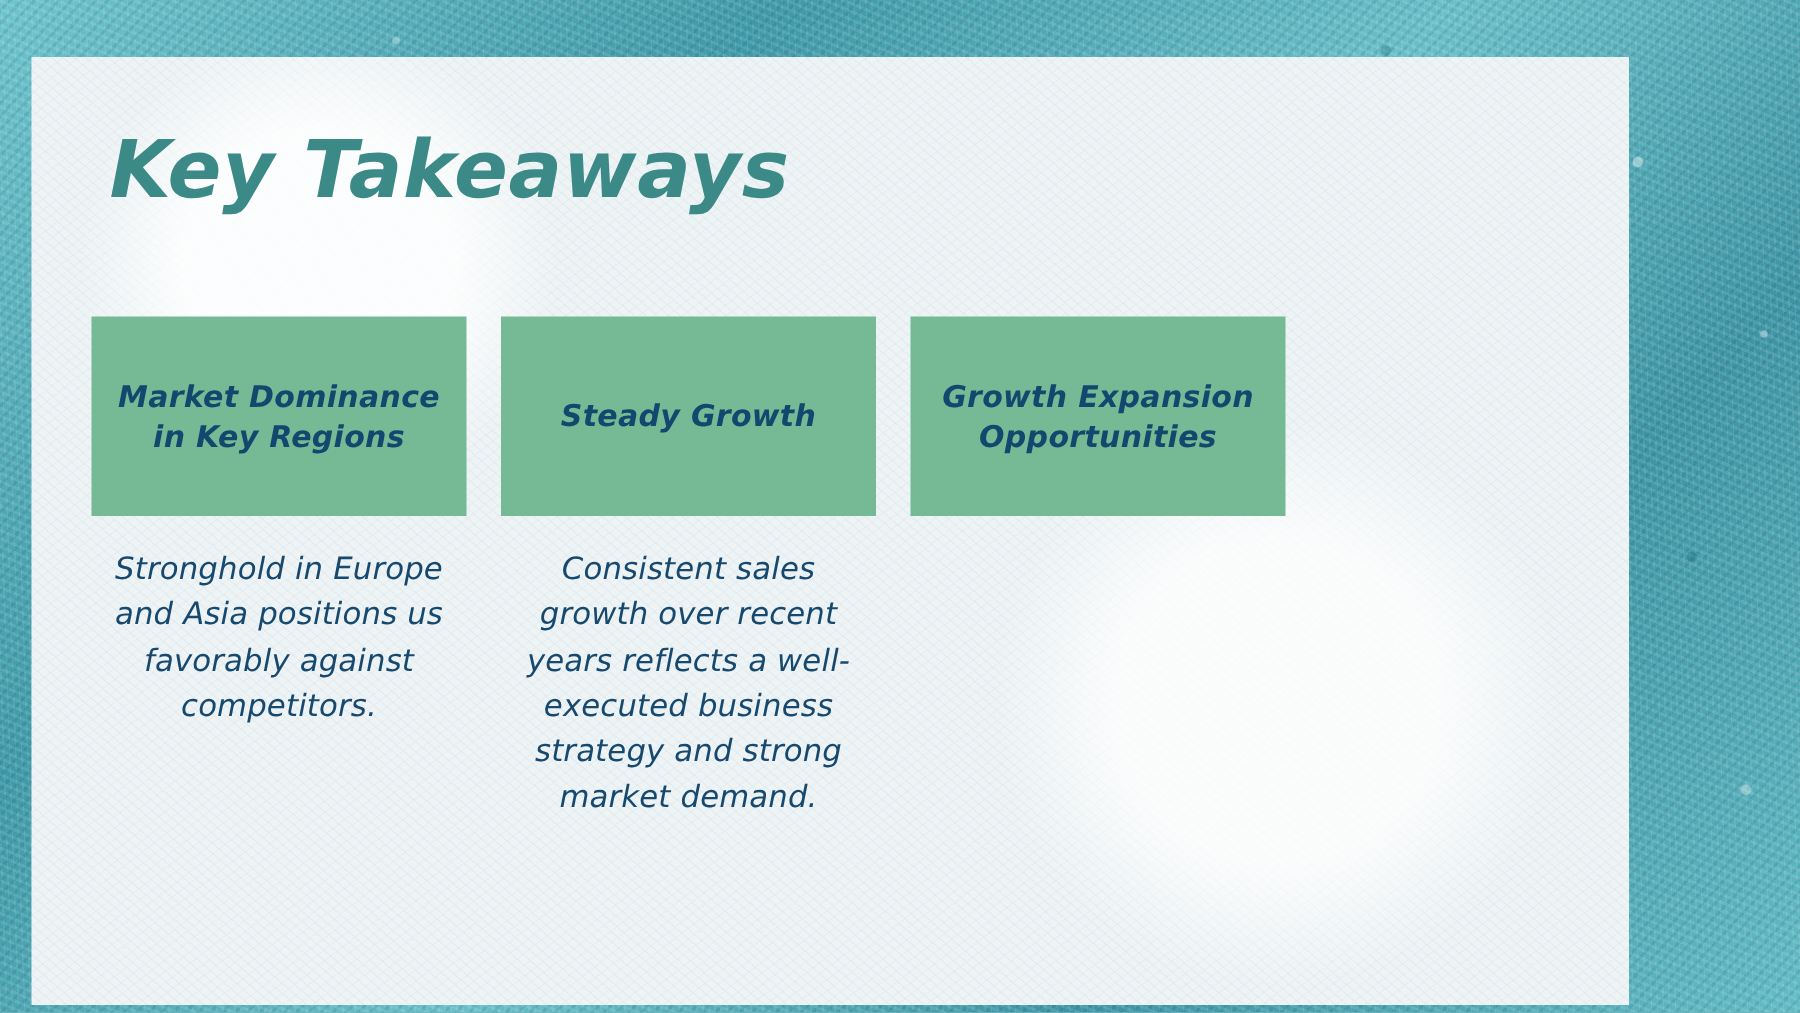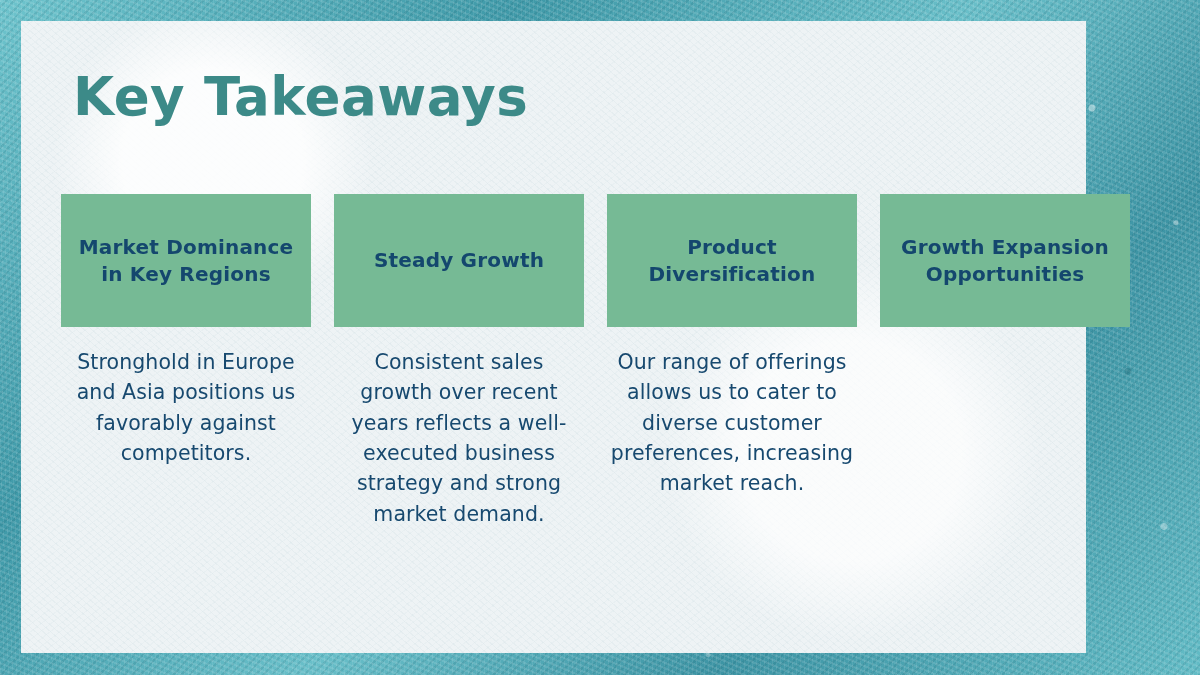--- a/index.html
+++ b/index.html
@@ -52,30 +52,31 @@
       repeating-linear-gradient(23deg, rgba(255,255,255,0.10) 0 2px, rgba(0,0,0,0.00) 2px 5px),
       repeating-linear-gradient(-47deg, rgba(10,78,92,0.12) 0 2px, rgba(0,0,0,0.00) 2px 6px),
       repeating-linear-gradient(88deg, rgba(255,255,255,0.08) 0 1px, rgba(0,0,0,0.00) 1px 4px),
       linear-gradient(135deg, #6ec4cd 0%, #3f99a8 28%, #69bfc9 52%, #3d94a4 74%, #63bcc6 100%);
   }
 
   
   .panel {
     position: absolute;
     left: 21px;
-    top: 21px;
+    top: 38px;
     width: 1065px;
     height: 632px;
     background-color: #eef3f5;
     background-image:
       radial-gradient(circle at 18% 22%, rgba(255,255,255,0.85) 0 90px, rgba(255,255,255,0) 160px),
       radial-gradient(circle at 78% 68%, rgba(255,255,255,0.75) 0 110px, rgba(255,255,255,0) 190px),
       repeating-linear-gradient(41deg, rgba(210,224,228,0.30) 0 1px, rgba(255,255,255,0) 1px 5px),
       repeating-linear-gradient(-38deg, rgba(214,228,232,0.24) 0 1px, rgba(255,255,255,0) 1px 6px);
     box-sizing: border-box;
+    font-style: italic;
   }
 
   
   .title {
     position: absolute;
     left: 52px;
     top: 47px;
     font-family: "DejaVu Sans", sans-serif;
     font-size: 53px;
     font-weight: 700;
@@ -154,26 +155,20 @@
         <div class="card-body">Stronghold in Europe and Asia positions us favorably against competitors.</div>
       </div>
 
       <div class="column">
         <div class="card-header">
           <div class="card-header-text">Steady Growth</div>
         </div>
         <div class="card-body">Consistent sales growth over recent years reflects a well-executed business strategy and strong market demand.</div>
       </div>
 
-      <div class="column">
-        <div class="card-header">
-          <div class="card-header-text">Product Diversification</div>
-        </div>
-        <div class="card-body">Our range of offerings allows us to cater to diverse customer preferences, increasing market reach.</div>
-      </div>
 
       <div class="column">
         <div class="card-header">
           <div class="card-header-text">Growth Expansion Opportunities</div>
         </div>
       </div>
 
     </div>
   </div>
 </div>

